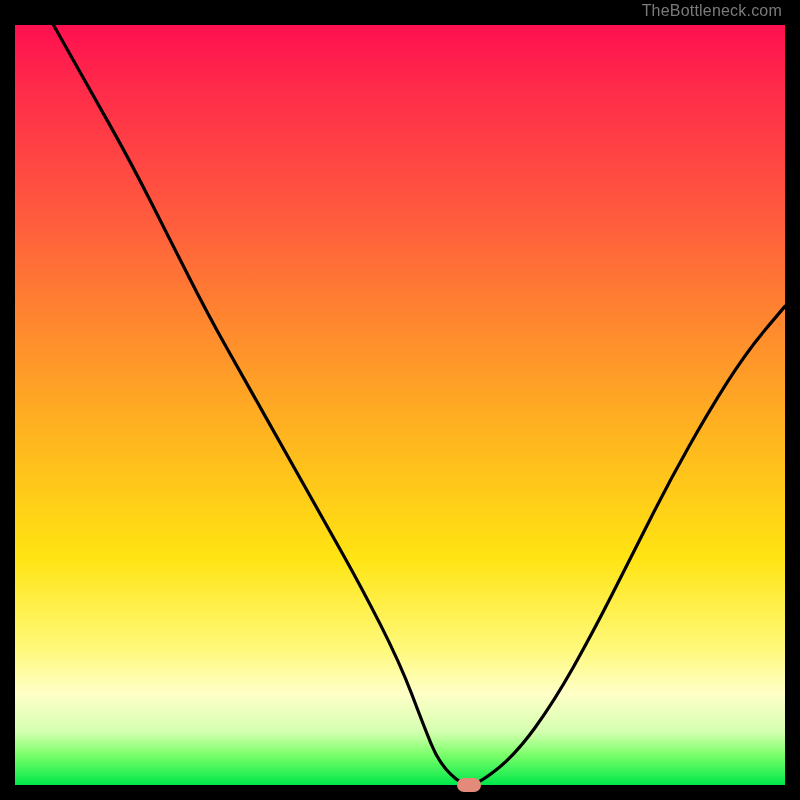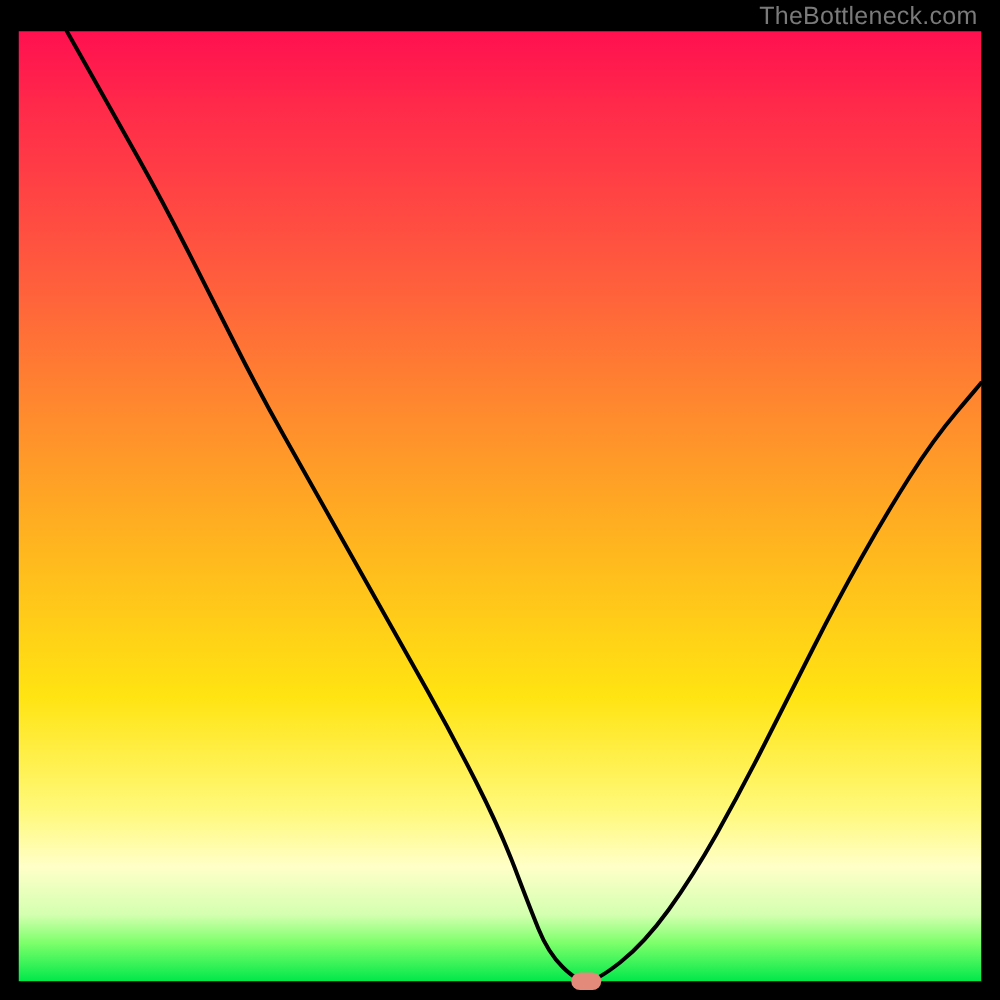--- a/index.html
+++ b/index.html
@@ -37,21 +37,21 @@
       #d4ffb0 93%,
       #7cff6a 96%,
       #00e84a 100%
     );
   }
   .watermark {
     position: absolute;
     top: 2px;
     right: 18px;
     color: #7a7a7a;
-    font-size: 20px;
+    font-size: 16px;
     font-weight: 500;
     letter-spacing: 0.2px;
     user-select: none;
   }
   svg.curve {
     position: absolute;
     left: 0;
     top: 0;
     width: 770px;
     height: 760px;

